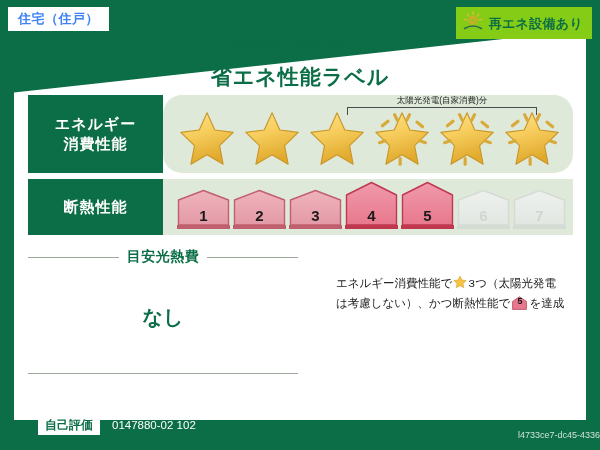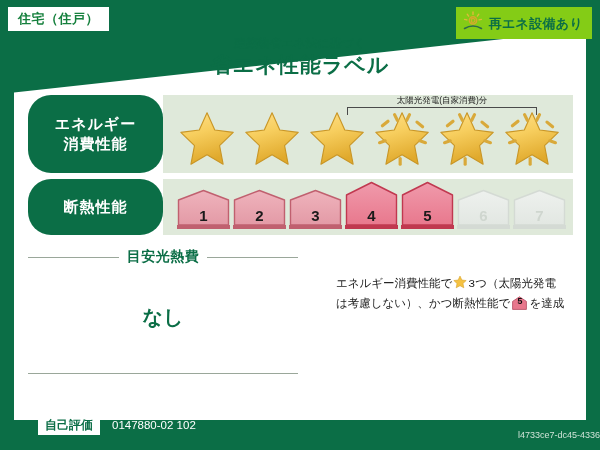--- a/index.html
+++ b/index.html
@@ -16,21 +16,21 @@
   }
 
   
   .header-wrap {
     position: absolute; left: 0; top: 0; width: 600px; height: 100px;
     overflow: hidden;
   }
   .type-badge {
     position: absolute; left: 8px; top: 7px;
     background: #ffffff;
-    color: #15803d;
+    color: #3b82f6;
     font-weight: bold;
     font-size: 13px;
     letter-spacing: 0.5px;
     padding: 5px 10px 6px 10px;
     line-height: 1;
     z-index: 5;
   }
   .renew-badge {
     position: absolute; right: 8px; top: 7px;
     background: #84cc16;
@@ -49,34 +49,33 @@
     left: 14px; top: 30px; width: 572px; height: 390px;
     background: #ffffff;
     clip-path: polygon(0% 16%, 100% 0%, 100% 100%, 0% 100%);
     z-index: 2;
   }
   .title-block {
     position: absolute; left: 0; top: 36px; width: 600px;
     text-align: center; z-index: 4; color: #0b6e46;
   }
   .title-small { font-size: 11.5px; font-weight: bold; letter-spacing: 0.3px; }
-  .title-big { font-size: 21px; font-weight: bold; letter-spacing: 1px; margin-top: 0; }
+  .title-big { font-size: 21px; font-weight: bold; letter-spacing: 1px; margin-top: 12px; }
 
   
   .rows { position: absolute; left: 28px; top: 95px; width: 545px; z-index: 4; }
   .row { display: flex; align-items: stretch; margin-bottom: 6px; }
   .row-label {
     width: 135px; background: #0b6e46; color: #ffffff;
     display: flex; flex-direction: column; align-items: center; justify-content: center;
     font-weight: bold; font-size: 15px; letter-spacing: 1px; line-height: 1.35;
     flex: none;
-    border-radius: 23px;
   }
   .row-body { flex: 1 1 auto; background: #dfe9da; position: relative; }
-  .row-energy { height: 78px; }
+  .row-energy { height: 78px; border-radius: 19px; }
   .row-insul  { height: 56px; }
 
   
   .stars { position: absolute; left: 14px; top: 14px; display: flex; gap: 4px; }
   .star-cell { position: relative; width: 61px; height: 58px; }
   .bracket {
     position: absolute; left: 184px; top: 2px; width: 190px; height: 18px;
   }
   .bracket-line {
     position: absolute; left: 0; bottom: 0; width: 100%; height: 8px;

